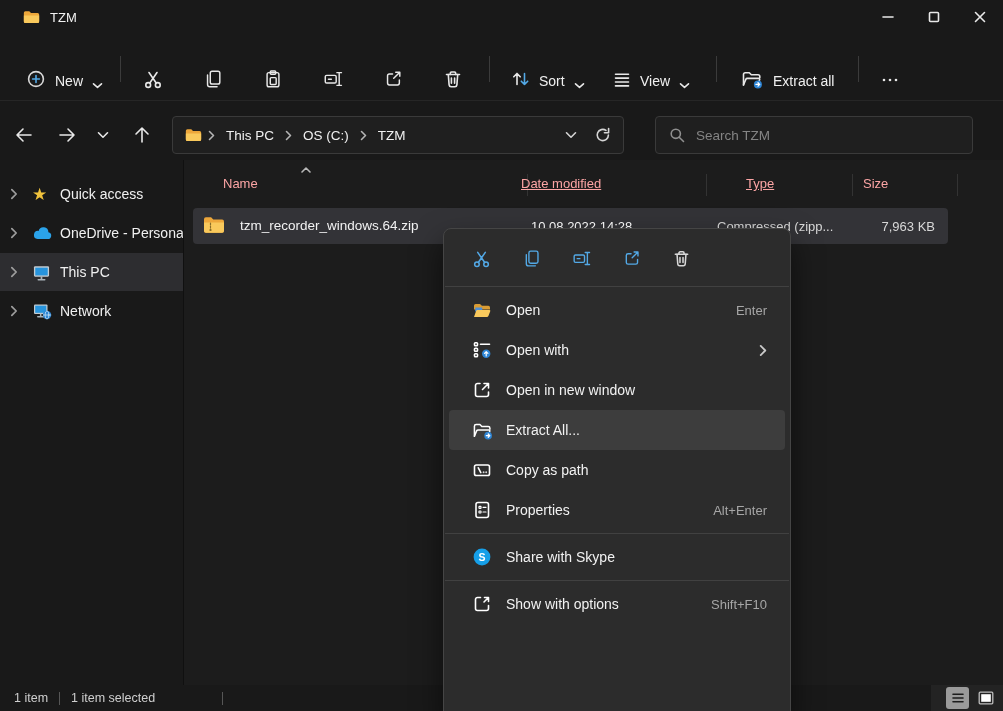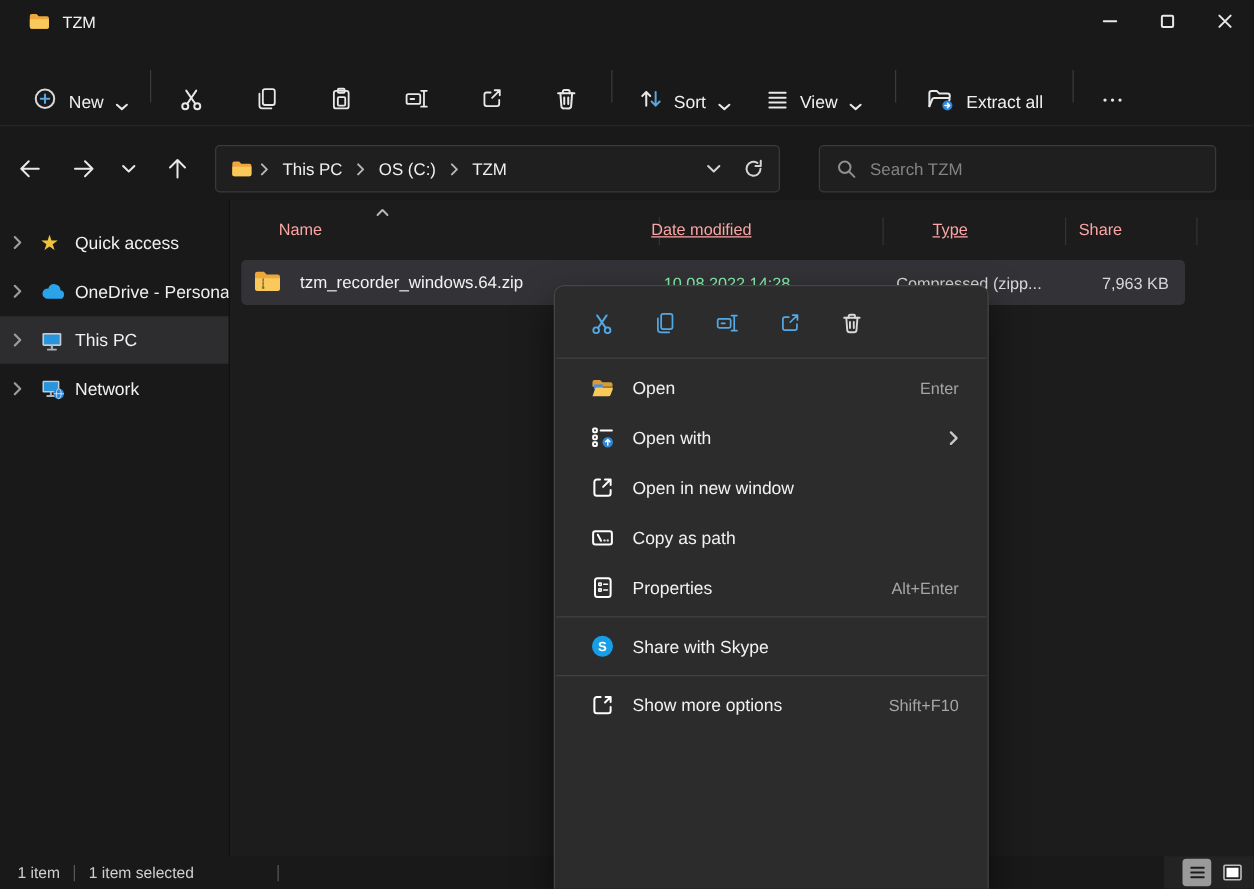--- a/index.html
+++ b/index.html
@@ -50,21 +50,21 @@
   
   .main-pane { position:absolute; top:160px; left:184px; right:0; bottom:26px; background:#1c1c1c; }
   .col-header { position:absolute; top:176px; font-size:13px; color:#fca5a5; }
   .hdr-name { left:223px; } .hdr-date { left:521px;text-decoration:underline; } .hdr-type { left:746px;text-decoration:underline; } .hdr-size { left:863px; }
   .sort-caret { position:absolute; left:301px; top:167px; color:#b8b8b8; }
   .header-sep { position:absolute; top:174px; width:1px; height:22px; background:#333333; }
 
   .file-row { position:absolute; left:193px; top:208px; width:755px; height:36px; background:#333337; border-radius:4px; }
   .file-icon { position:absolute; left:10px; top:8px; }
   .file-name { position:absolute; left:47px; top:10px; font-size:13.5px; color:#f2f2f2; white-space:nowrap; }
-  .file-date { position:absolute; left:338px; top:11px; font-size:13px; color:#86efac; white-space:nowrap; }
+  .file-date { position:absolute; left:338px; top:11px; font-size:13px; color:#ffffff; white-space:nowrap; }
   .file-type { position:absolute; left:524px; top:11px; width:174px; font-size:13px; color:#d8d8d8; white-space:nowrap; overflow:hidden; }
   .file-size { position:absolute; right:13px; top:11px; font-size:13px; color:#d8d8d8; }
 
   
   .context-menu { position:absolute; left:443px; top:228px; width:348px; height:492px; z-index:20;
     background:#2c2c2c; border:1px solid #454545; border-radius:8px; box-shadow:0 14px 30px rgba(0,0,0,.55); padding:4px 0; }
   .menu-quick { display:flex; align-items:center; height:50px; padding-left:12px; }
   .quick-btn { width:50px; height:36px; display:flex; align-items:center; justify-content:center; border-radius:4px; }
   .menu-sep { height:1px; background:#414141; margin:3px 1px; }
   .menu-item { position:relative; height:40px; margin:0 5px; border-radius:4px; display:flex; align-items:center; padding:0 18px 0 23px; }
@@ -390,21 +390,21 @@
   <svg width="10" height="6" viewBox="0 0 10 6" stroke="#b8b8b8" stroke-width="1.2">
       <path d="M1 5 5 1l4 4"></path>
     </svg>
 </span>
 <span class="col-header hdr-name">Name</span>
 <div class="header-sep" style="left:527px;"></div>
 <span class="col-header hdr-date">Date modified</span>
 <div class="header-sep" style="left:706px;"></div>
 <span class="col-header hdr-type">Type</span>
 <div class="header-sep" style="left:852px;"></div>
-<span class="col-header hdr-size">Share</span>
+<span class="col-header hdr-size">Size</span>
 <div class="header-sep" style="left:957px;"></div>
 
 <div class="file-row">
   <span class="file-icon">
     <svg width="22" height="18" viewBox="0 0 22 18">
       <path stroke="none" fill="#eda73b" d="M1 3.2A1.9 1.9 0 0 1 2.9 1.3h5.2l2.2 2.2h8.8A1.9 1.9 0 0 1 21 5.4v9.4a1.9 1.9 0 0 1-1.9 1.9H2.9A1.9 1.9 0 0 1 1 14.8Z"></path>
       <path stroke="none" fill="#f9c95c" d="M1 6.6h20v8.2a1.9 1.9 0 0 1-1.9 1.9H2.9A1.9 1.9 0 0 1 1 14.8Z"></path>
       <path stroke="#8a6d2a" stroke-width="1.2" stroke-dasharray="1.5 1.3" d="M7.5 7.2v7.3"></path>
       <rect x="6.5" y="13.2" width="2" height="1.8" rx=".4" fill="#8a6d2a" stroke="none"></rect>
     </svg>
@@ -500,20 +500,33 @@
   <div class="menu-item">
     <span class="mi-icon">
       <svg width="20" height="20" viewBox="0 0 20 20" stroke="#d8d8d8" stroke-width="1.4">
         <path d="M8 3.5H5.5a2 2 0 0 0-2 2v9a2 2 0 0 0 2 2h9a2 2 0 0 0 2-2V12"></path>
         <path d="M12 3.5h4.5V8M16.2 3.8 10.5 9.5"></path>
       </svg>
     </span>
     <span class="mi-label">Open in new window</span>
   </div>
 
+  <div class="menu-item highlighted">
+    <span class="mi-icon">
+      <svg width="21" height="19" viewBox="0 0 22 20" stroke="#d8d8d8" stroke-width="1.4">
+        <path d="M2.5 16V5.5a1.8 1.8 0 0 1 1.8-1.8h4l2 2h6.7a1.8 1.8 0 0 1 1.8 1.8v1.3"></path>
+        <path d="M2.5 16l2.3-5.6a1.6 1.6 0 0 1 1.5-1h11.4a1 1 0 0 1 .93 1.37l-.85 2.1"></path>
+        <circle cx="16.9" cy="15.4" r="4" fill="#2f86d6" stroke="none"></circle>
+        <g stroke="#fff" stroke-width="1.3">
+            <path d="M15 15.4h3.6M17 13.7l1.7 1.7-1.7 1.7"></path>
+          </g>
+      </svg>
+    </span>
+    <span class="mi-label">Extract All...</span>
+  </div>
 
 
 
   <div class="menu-item">
     <span class="mi-icon">
       <svg width="20" height="20" viewBox="0 0 20 20" stroke="#d8d8d8" stroke-width="1.4">
         <rect x="2.5" y="5" width="15" height="10.5" rx="1.8"></rect>
         <path d="M6.3 7.8 8.8 12.6"></path>
         <g fill="#d8d8d8" stroke="none">
             <circle cx="11.6" cy="12.3" r=".95"></circle>
@@ -554,21 +567,21 @@
 
   <div class="menu-sep"></div>
 
   <div class="menu-item">
     <span class="mi-icon">
       <svg width="20" height="20" viewBox="0 0 20 20" stroke="#d8d8d8" stroke-width="1.4">
         <path d="M8.5 3.5h-3a2 2 0 0 0-2 2v9a2 2 0 0 0 2 2h9a2 2 0 0 0 2-2v-3"></path>
         <path d="M12.5 3.5h4v4M16.2 3.8 12 8"></path>
       </svg>
     </span>
-    <span class="mi-label">Show more options</span>
+    <span class="mi-label">Show with options</span>
     <span class="mi-shortcut">Shift+F10</span>
   </div>
 </div>
 
 <div class="statusbar">
   <span>1 item</span>
   <span class="sb-sep"></span>
   <span>1 item selected</span>
   <span class="sb-size">7.77 MB</span>
   <span class="sb-sep"></span>

